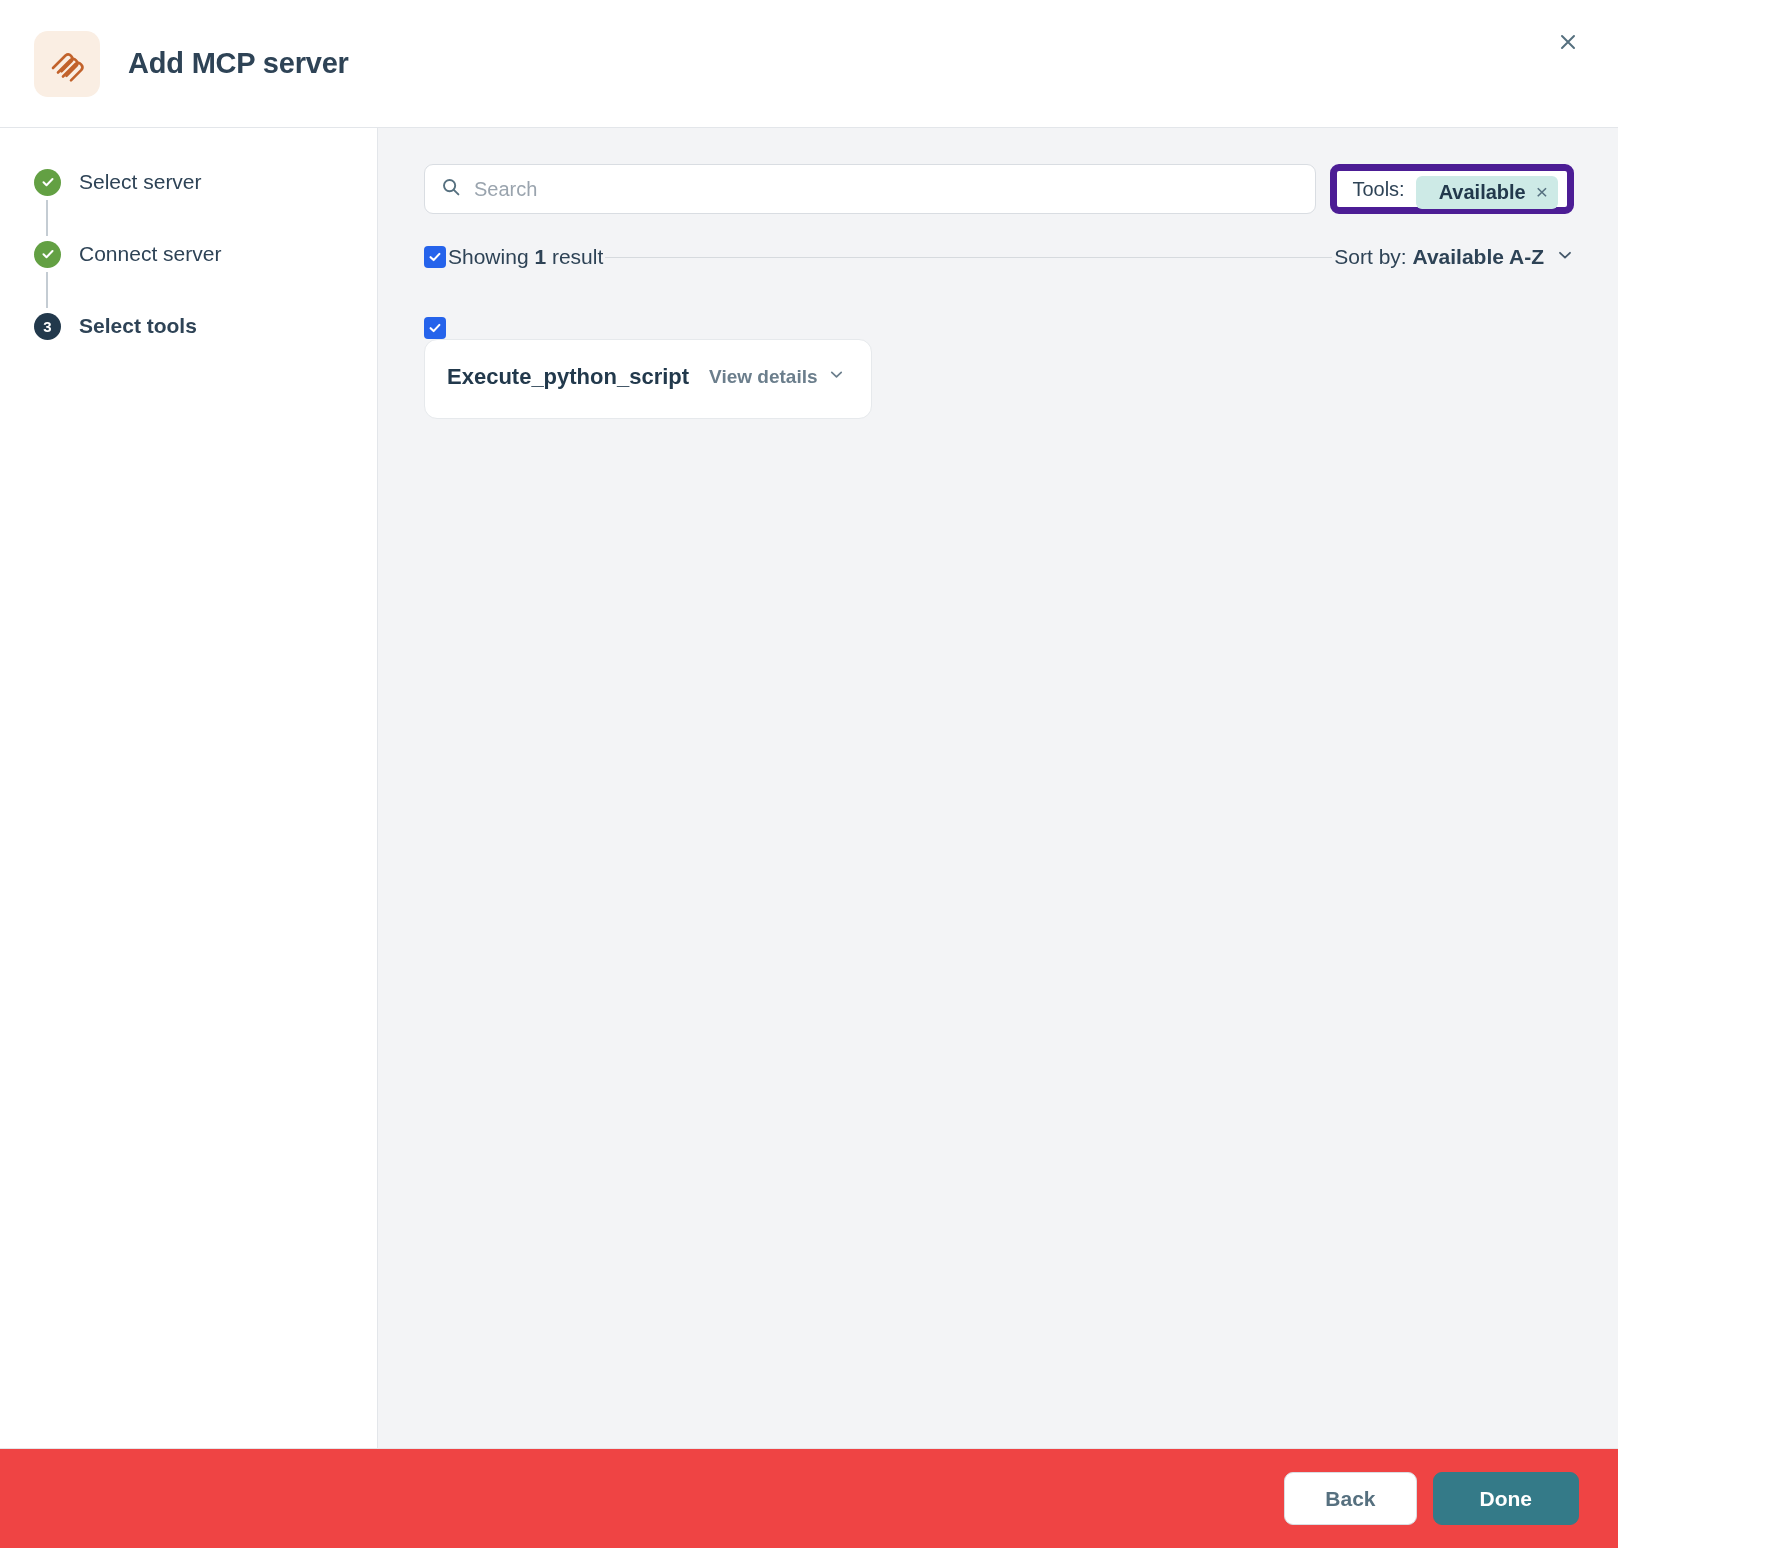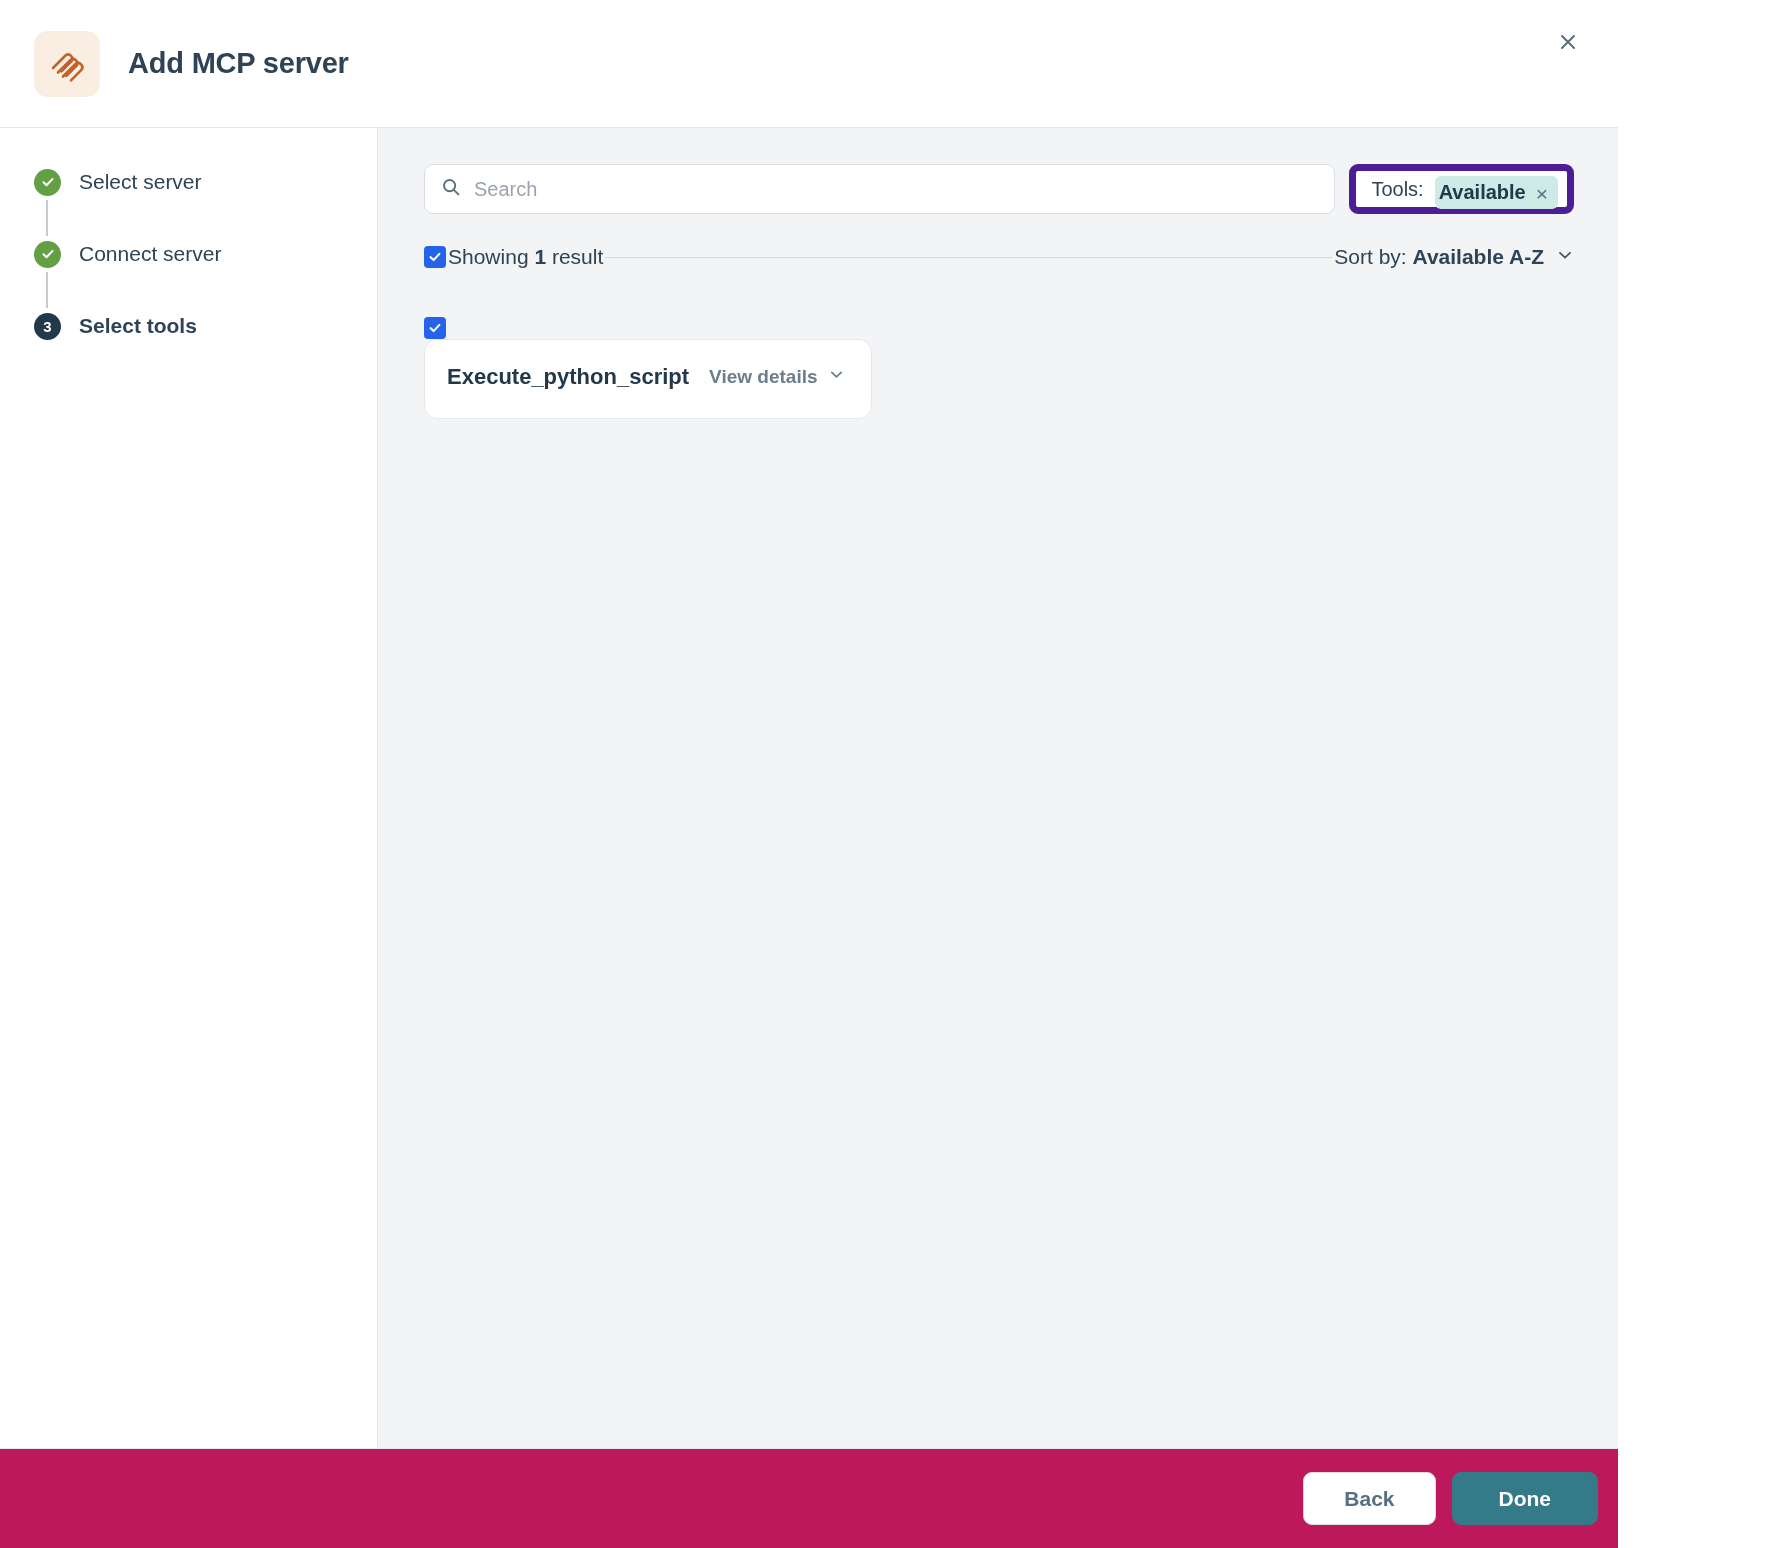--- a/index.html
+++ b/index.html
@@ -164,25 +164,25 @@
     align-items: center;
     padding: 0 9px 0 15px;
     gap: 11px;
   }
   .filter-chip-label {
     font-size: 20px;
     color: #2e4356;
   }
   .filter-chip-value {
     display: flex;
-    align-items: flex-end;
+    align-items: flex-start;
     gap: 10px;
     background: #cdeae6;
     border-radius: 6px;
-    padding: 5px 10px 5px 4px;
+    padding: 5px 10px 5px 23px;
     cursor: pointer;
     margin-top: 6px;
   }
   .filter-chip-value-text {
     font-size: 20px;
     font-weight: bold;
     color: #22394c;
   }
   .chip-x {
     font-size: 21px;
@@ -278,26 +278,26 @@
     line-height: 1.35;
     white-space: nowrap;
     overflow: hidden;
     text-overflow: ellipsis;
   }
 
   
   .footer {
     height: 99px;
     flex: 0 0 99px;
-    background: #be185d;
+    background: #ef4444;
     display: flex;
     align-items: center;
     justify-content: flex-end;
     gap: 16px;
-    padding: 0 20px;
+    padding: 0 39px;
   }
   .btn {
     font-family: "Liberation Sans", sans-serif;
     font-size: 21px;
     font-weight: bold;
     border-radius: 9px;
     cursor: pointer;
     height: 53px;
     padding: 0 40px;
   }

